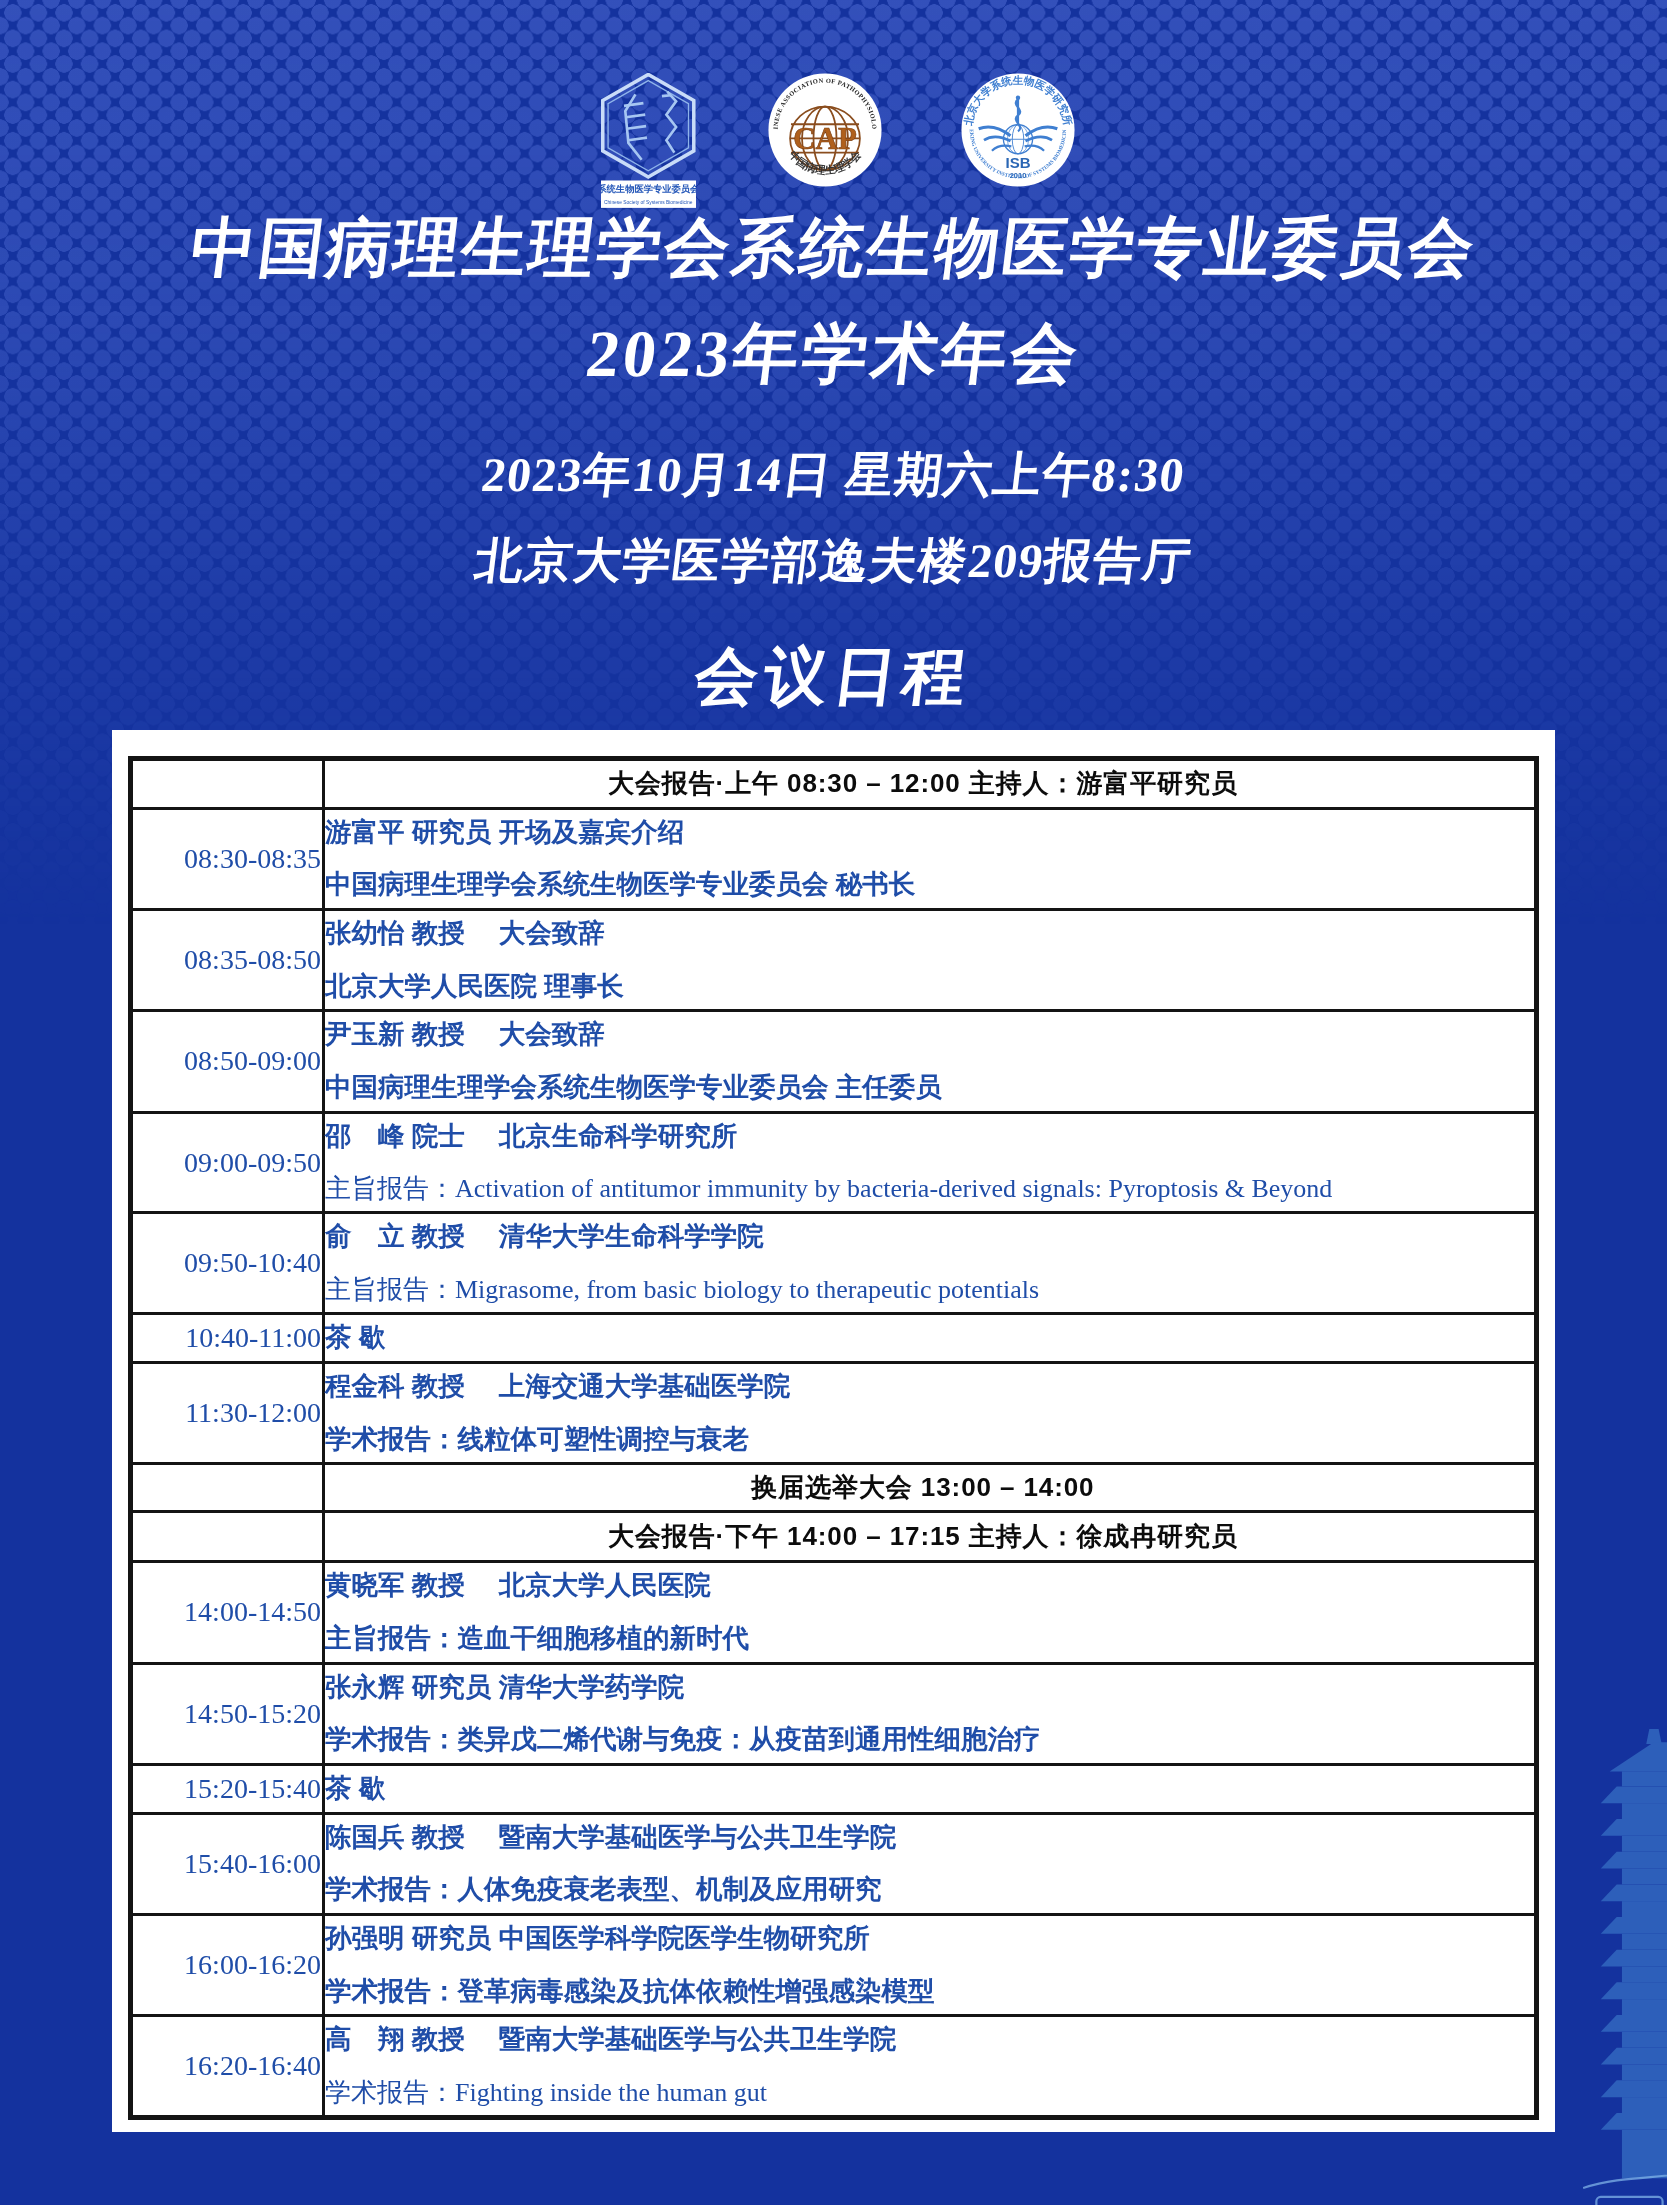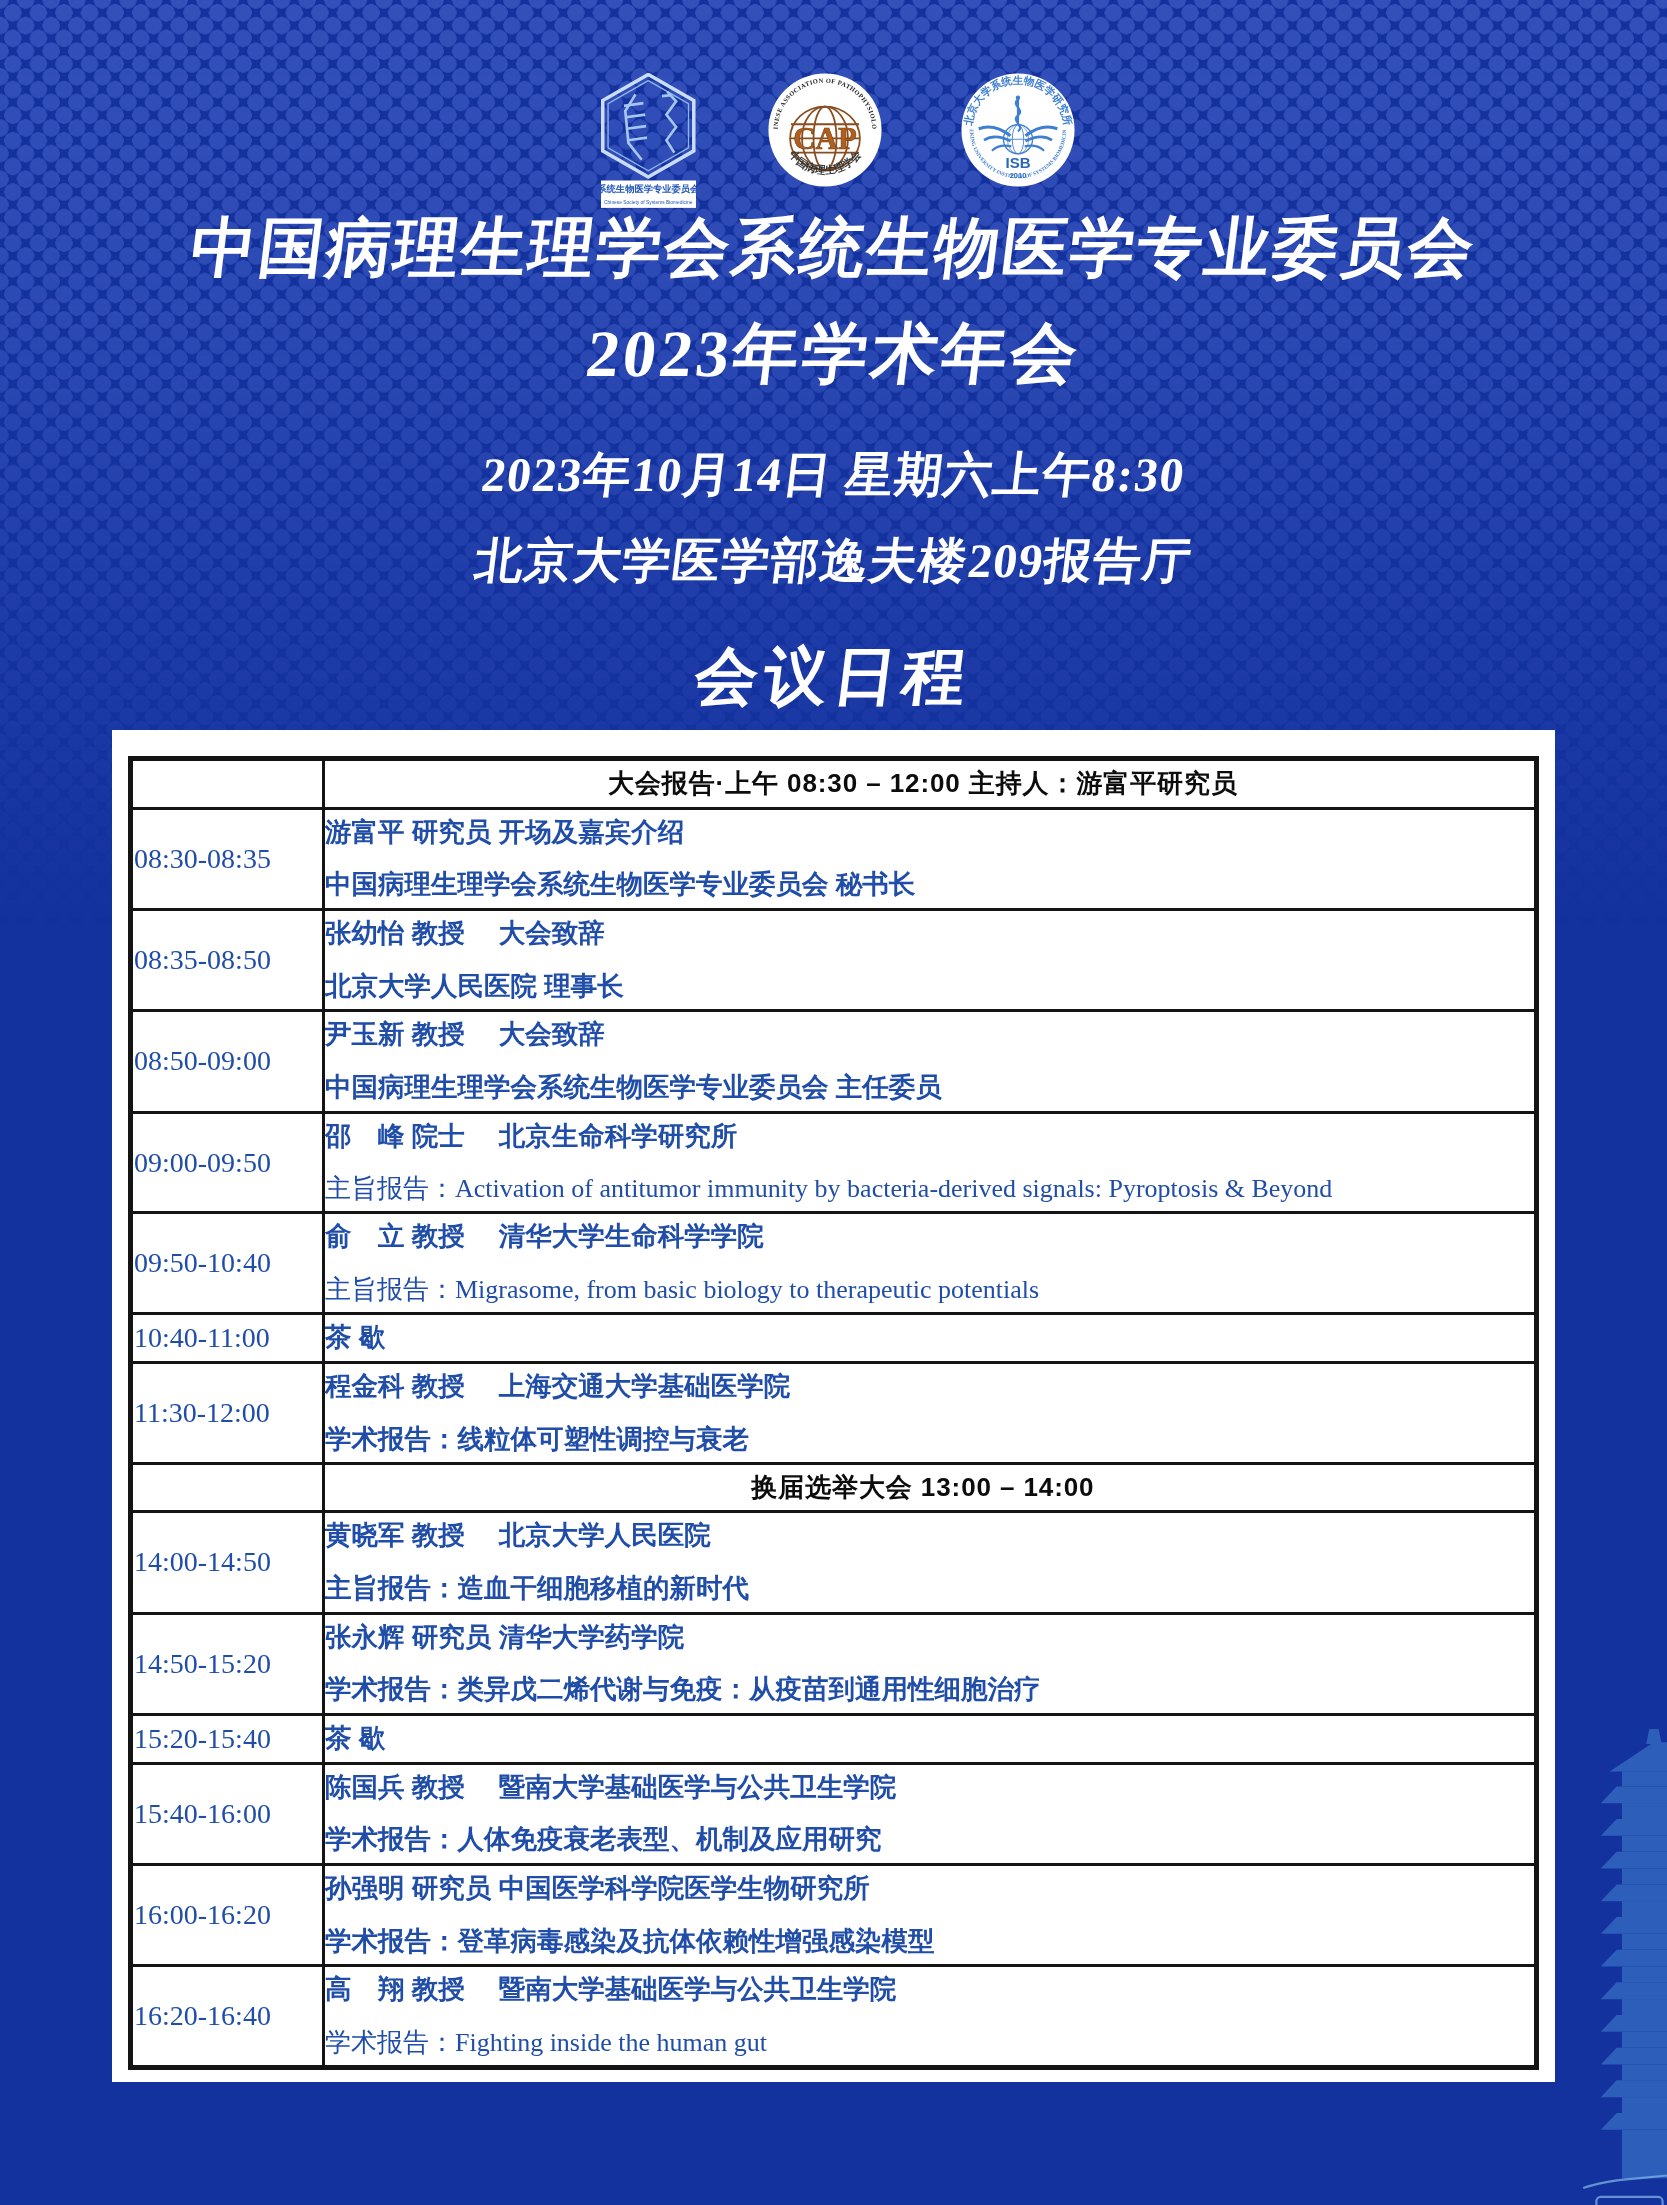--- a/index.html
+++ b/index.html
@@ -43,21 +43,21 @@
   .venueline{top:529px;font-size:48px;letter-spacing:1.3px;}
   .agendaline{top:634px;font-size:63px;letter-spacing:6.2px;}
   
   .panel{
     position:absolute;left:112px;top:730px;width:1443px;z-index:5;
     background:#fff;padding:25.6px 16px 11.5px;
   }
   table.sched{width:100%;border-collapse:collapse;border:5.3px solid var(--border-black);}
   table.sched td{border:3.1px solid var(--border-black);vertical-align:middle;background:#fff;}
   .time-cell{
-    width:193px;text-align:left;
+    width:193px;text-align:right;
     font-family:"Liberation Serif","DejaVu Serif",serif;
     font-size:28px;color:var(--blue-text);white-space:nowrap;
   }
   .content-cell{padding:8px 13.2px 8px 0;}
   .lines{display:flex;flex-direction:column;justify-content:center;row-gap:23px;}
   .cell-line{font-size:26.5px;line-height:1.12;color:var(--blue-text);font-weight:700;}
   .cell-line.en{font-family:"Liberation Serif","DejaVu Serif",serif;font-weight:400;font-size:26px;}
   .row-session td{background:var(--pink);height:50px;}
   .row-election td{background:var(--cyan);height:42px;}
   .row-session .lines,.row-election .lines{align-items:center;padding-left:0;}
@@ -266,20 +266,28 @@
           </td>
         </tr>
         <tr class="row-election">
           <td class="time-cell"></td>
           <td class="content-cell">
             <div class="lines">
               <div class="cell-line">换届选举大会 13:00 – 14:00</div>
             </div>
           </td>
         </tr>
+        <tr class="row-session">
+          <td class="time-cell"></td>
+          <td class="content-cell">
+            <div class="lines">
+              <div class="cell-line">大会报告·下午 14:00 – 17:15 主持人：徐成冉研究员</div>
+            </div>
+          </td>
+        </tr>
         <tr class="row-talk h2">
           <td class="time-cell">14:00-14:50</td>
           <td class="content-cell">
             <div class="lines">
               <div class="cell-line">黄晓军 教授　 北京大学人民医院</div>
               <div class="cell-line">主旨报告：造血干细胞移植的新时代</div>
             </div>
           </td>
         </tr>
         <tr class="row-talk h2">

